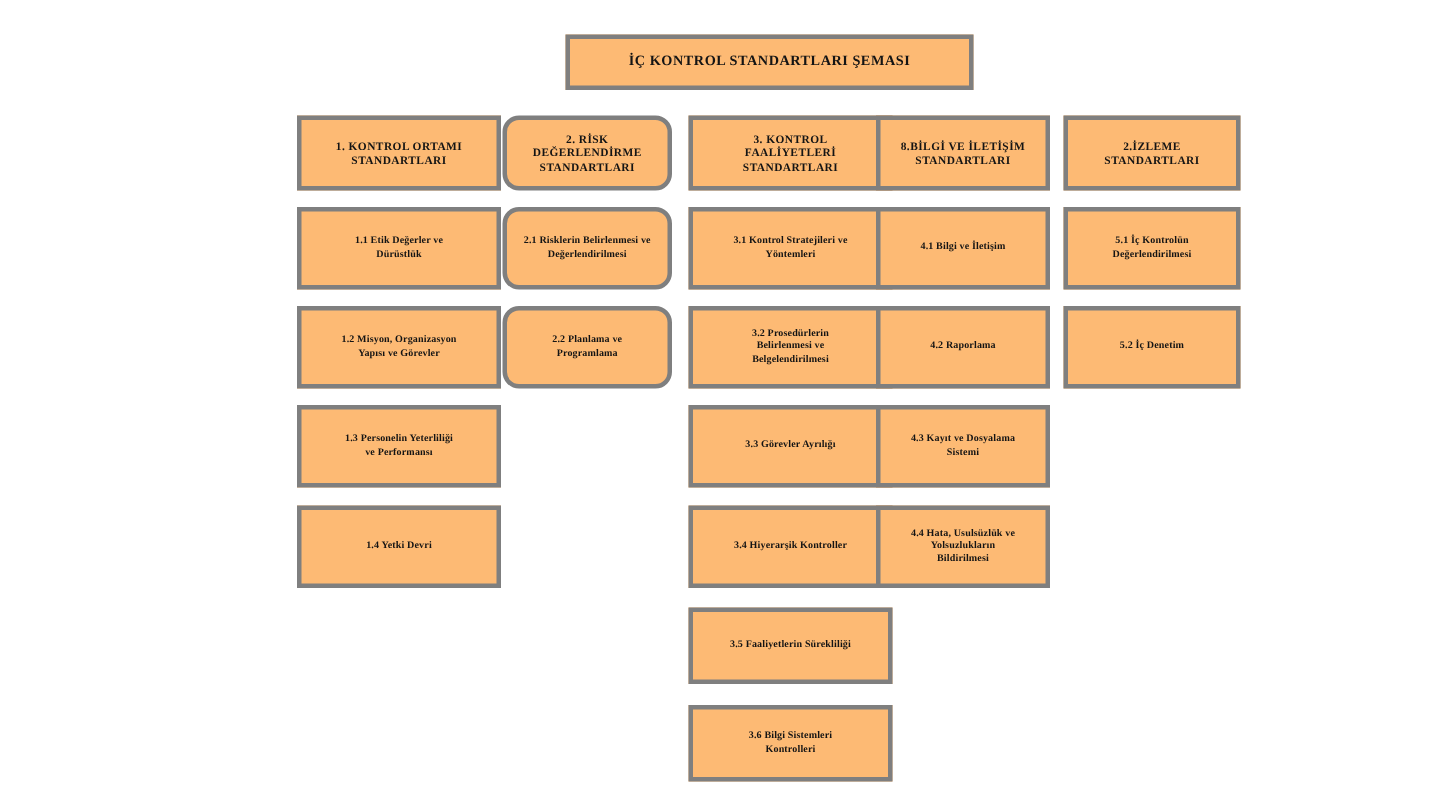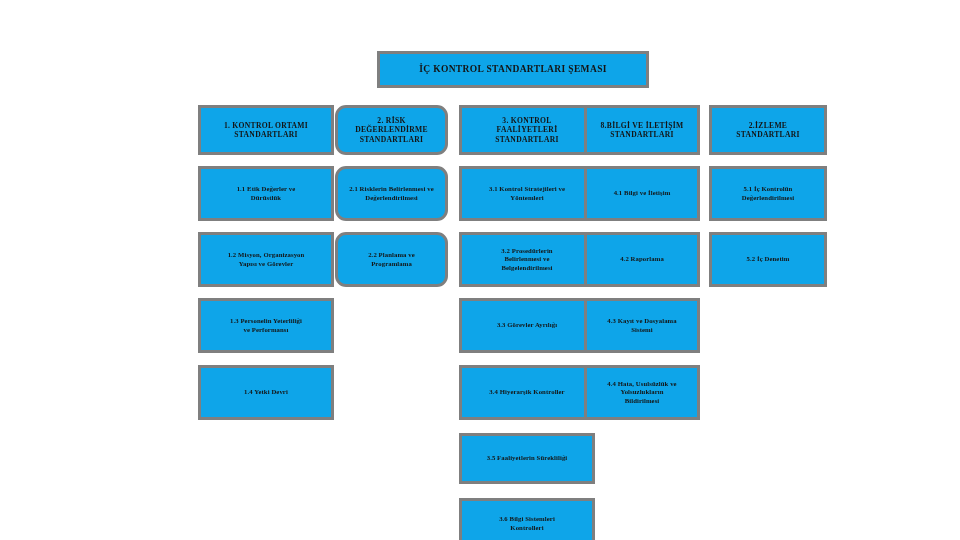--- a/index.html
+++ b/index.html
@@ -16,32 +16,31 @@
   }
   #canvas {
     position: absolute;
     left: 0; top: 0;
     width: 960px;
     height: 540px;
   }
   .node {
     position: absolute;
     box-sizing: border-box;
-    background: #0ea5e9;
+    background: #fdba74;
     border: 3px solid #7f7f7f;
     display: flex;
     align-items: center;
     justify-content: center;
     text-align: center;
     color: #141414;
     font-weight: bold;
     line-height: 1.25;
     letter-spacing: 0.1px;
     overflow: hidden;
-    margin-top: 28px;
   }
   .node .lbl {
     display: block;
     width: 100%;
     padding: 0 3px;
     white-space: pre-line;
   }
   
   #title-node {
     left: 377px;

